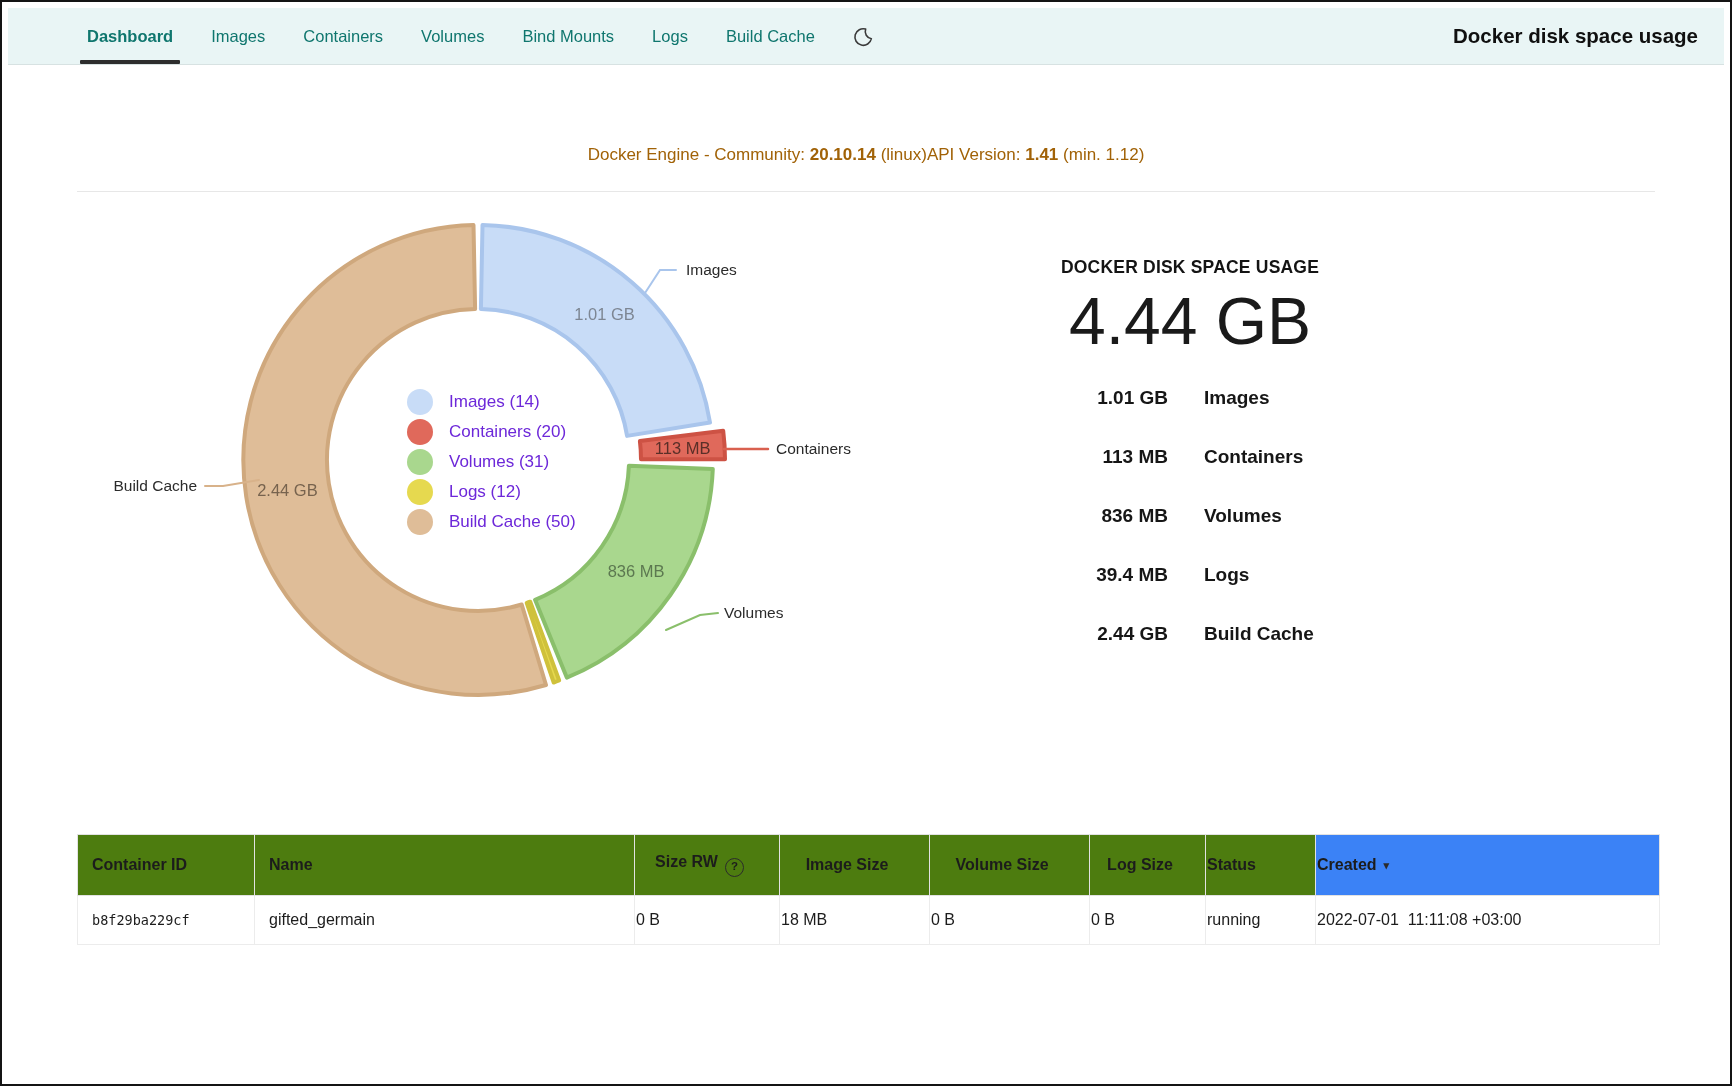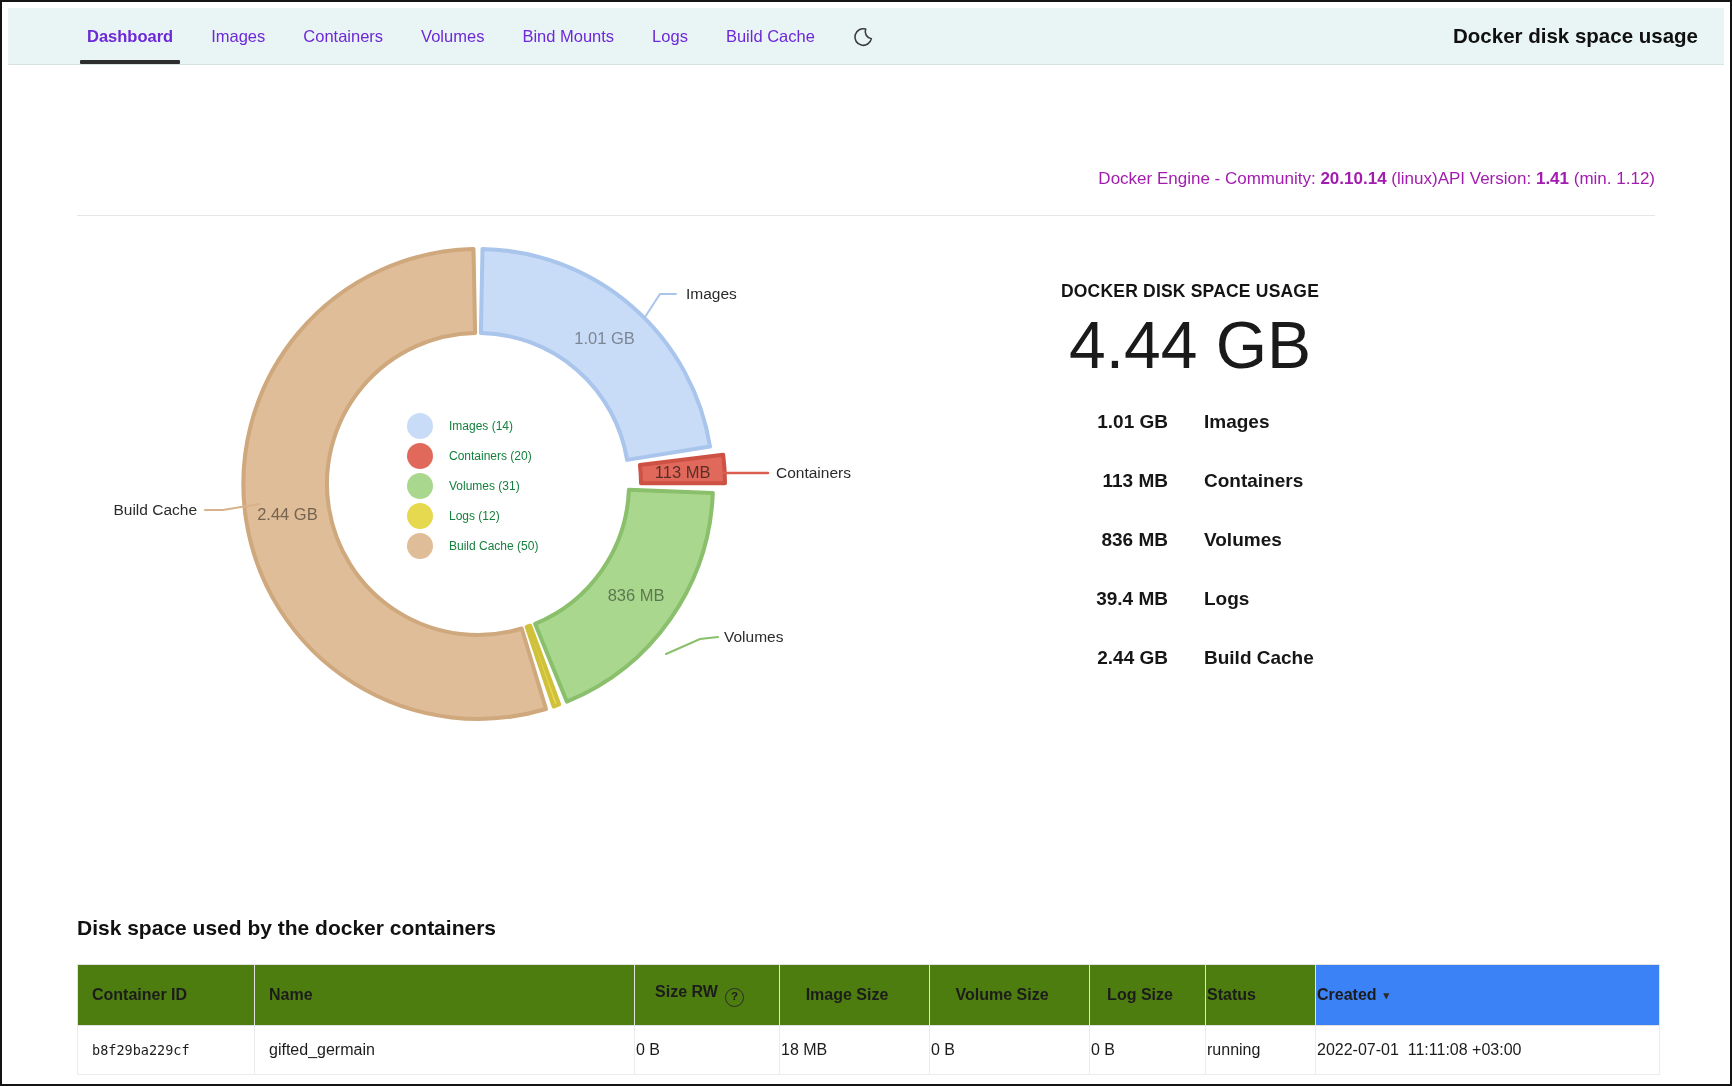--- a/index.html
+++ b/index.html
@@ -5,38 +5,38 @@
   html,body{margin:0;padding:0;background:#fff;}
   .page{
     position:relative;width:1732px;height:1086px;box-sizing:border-box;
     border:2px solid #141414;background:#fff;overflow:hidden;
     padding:6px 6px 0 6px;
     font-family:"Liberation Sans",sans-serif;color:#222;
   }
   
   .topbar{height:56px;background:#e9f5f5;border-bottom:1px solid #d7e2e2;display:flex;align-items:stretch;}
   .tabs{display:flex;align-items:stretch;gap:38px;padding-left:79px;}
-  .tab{display:flex;align-items:center;font-size:16.5px;color:#6d28d9;position:relative;cursor:pointer;white-space:nowrap;}
+  .tab{display:flex;align-items:center;font-size:16.5px;color:#0f766e;position:relative;cursor:pointer;white-space:nowrap;}
   .tab.active{font-weight:700;}
   .tab.active::after{content:"";position:absolute;left:-7px;right:-7px;bottom:0;height:4px;background:#2d2d2d;border-radius:1px;}
   .moon-btn{display:flex;align-items:center;margin-left:38px;cursor:pointer;}
   .app-title{margin-left:auto;display:flex;align-items:center;padding-right:26px;font-weight:700;font-size:20.5px;color:#101010;}
   
-  .engine-row{display:flex;justify-content:flex-end;padding:0 69px;margin-top:104px;font-size:17px;color:#a21caf;}
+  .engine-row{display:flex;justify-content:center;padding:0 69px;margin-top:80px;font-size:17px;color:#a16207;}
   .engine-row b{font-weight:700;}
   .rule{height:1px;background:#e7e7e7;margin:26px 69px 0 69px;}
   
   .chart-area{position:relative;height:620px;}
   .donut-svg{position:absolute;left:54px;top:12px;}
   .slice-label{font-size:16.5px;}
   .callout-label{font-size:15.5px;fill:#2b2b2b;}
   .legend{position:absolute;left:399px;top:195px;}
   .legend-item{display:flex;align-items:center;height:30px;gap:16px;cursor:pointer;}
   .legend-swatch{width:26px;height:26px;border-radius:50%;flex:0 0 auto;}
-  .legend-label{font-size:12px;color:#15803d;}
+  .legend-label{font-size:17px;color:#6d28d9;}
   
   .summary{position:absolute;left:982px;top:65px;width:400px;text-align:center;}
   .summary-heading{font-size:17.5px;font-weight:700;letter-spacing:.2px;color:#141414;}
   .summary-total{font-size:66px;font-weight:400;line-height:1;color:#1a1a1a;margin-top:10px;}
   .summary-rows{margin-top:14px;}
   .summary-row{display:flex;align-items:center;height:59px;}
   .summary-value{width:178px;text-align:right;font-weight:700;font-size:19px;color:#161616;}
   .summary-label{margin-left:36px;font-weight:700;font-size:19px;color:#161616;}
   
   .section-title{margin:78px 69px 0 69px;font-size:21px;font-weight:700;line-height:28px;color:#111;}
@@ -168,21 +168,20 @@
           <div class="summary-label">Logs</div>
         </div>
         <div class="summary-row">
           <div class="summary-value">2.44 GB</div>
           <div class="summary-label">Build Cache</div>
         </div>
       </div>
     </div>
   </div>
 
-  <div class="section-title">Disk space used by the docker containers</div>
 
   <table class="containers">
     <colgroup>
       <col style="width:177px">
         <col style="width:380px">
         <col style="width:145px">
         <col style="width:150px">
       <col style="width:160px">
         <col style="width:116px">
         <col style="width:110px">

